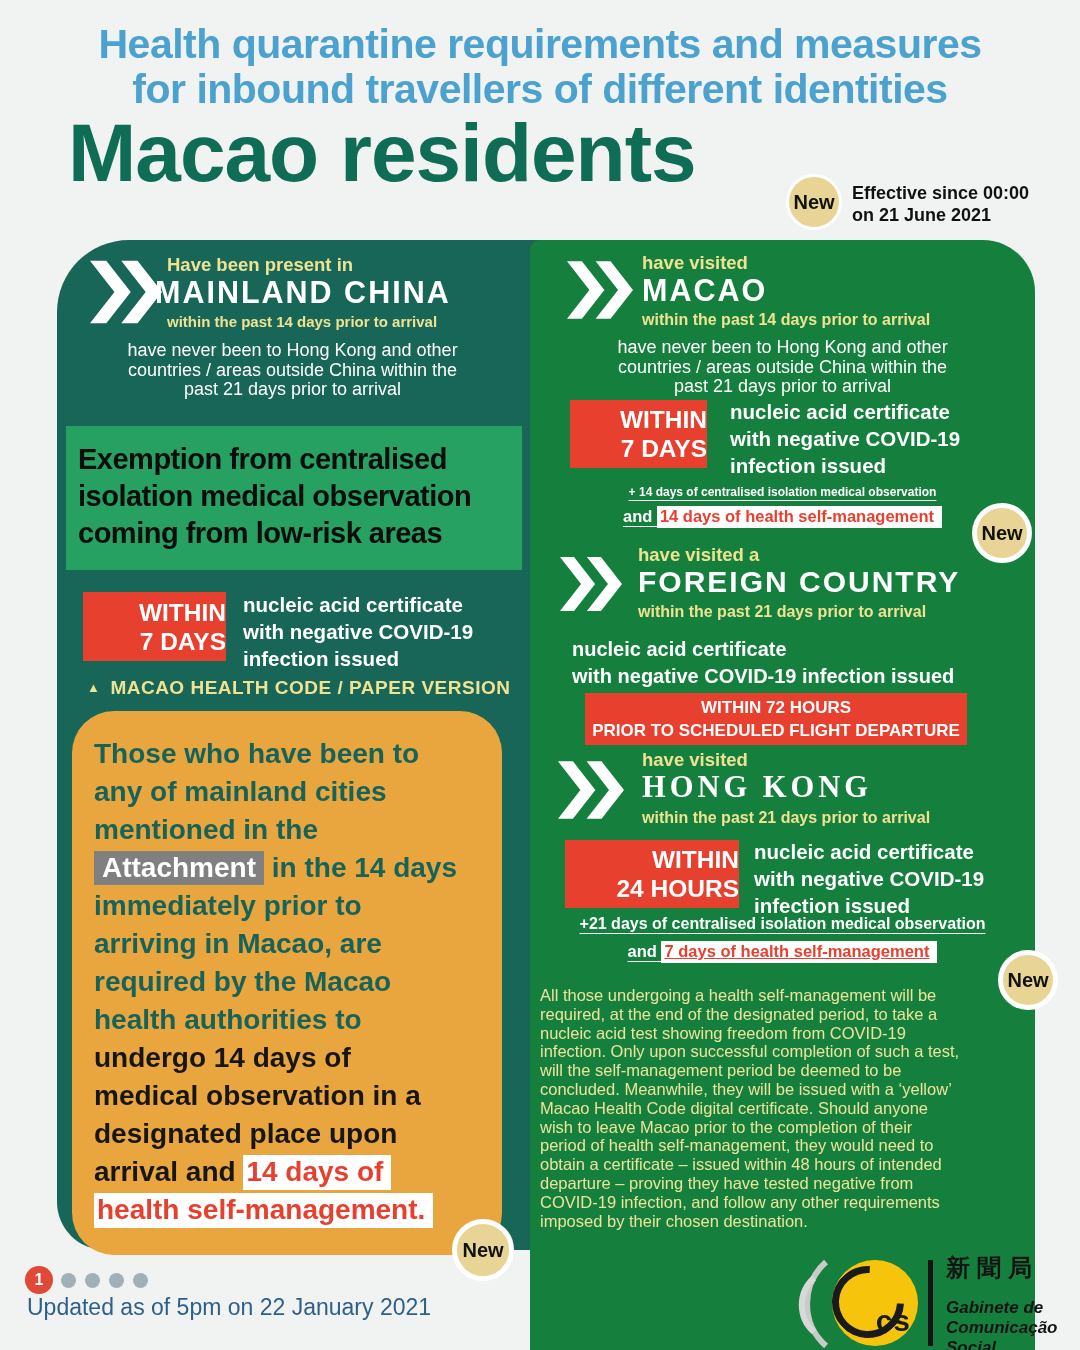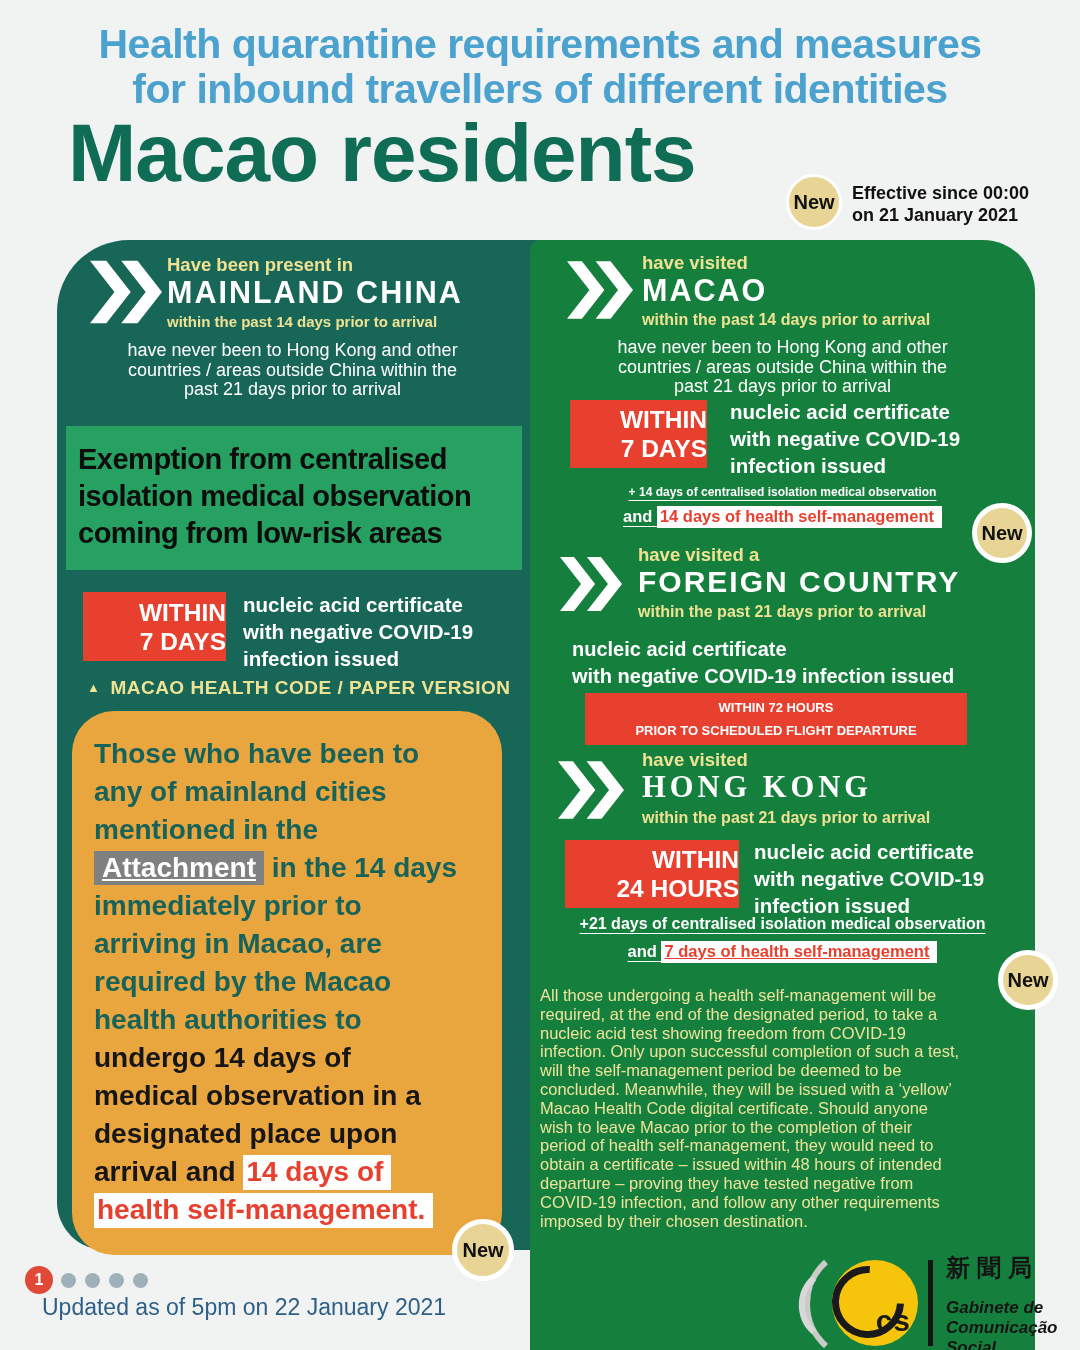--- a/index.html
+++ b/index.html
@@ -30,79 +30,79 @@
   .intro{color:#EFE293;font-size:18.5px;font-weight:bold;}
   .region{color:#ffffff;font-size:30.5px;font-weight:bold;letter-spacing:2px;}
   .window{color:#EFE293;font-size:15px;font-weight:bold;}
   .condition{color:#ffffff;font-size:18px;line-height:19.5px;text-align:center;white-space:pre-wrap;}
   .withinbox{background:#E8402F;color:#fff;display:flex;flex-direction:column;
     align-items:flex-end;justify-content:center;font-weight:bold;font-size:24.5px;line-height:29px;}
   .cert{color:#ffffff;font-size:20.5px;font-weight:bold;line-height:27px;white-space:pre-wrap;}
   
   .lp-chev{left:33px;top:12px;}
   .lp-intro{left:110px;top:14px;}
-  .lp-region{left:110px;top:35px;}
+  .lp-region{left:98px;top:35px;}
   .lp-window{left:110px;top:73px;}
   .lp-condition{left:0;top:101px;width:471px;}
   .exemption{left:9px;top:186px;width:456px;background:#27A161;color:#0D0D0D;
     font-size:29px;font-weight:bold;line-height:37px;letter-spacing:-0.5px;
     padding:15px 8px 18px 12px;white-space:pre-wrap;}
   .lp-within{left:26px;top:352px;width:143px;height:69px;}
   .lp-cert{left:186px;top:351px;}
   .healthcode{left:30px;top:437px;color:#EFE293;font-size:19px;font-weight:bold;letter-spacing:0.5px;}
   .healthcode .tri{font-size:13px;margin-right:10px;position:relative;top:-2px;}
   .orangebox{left:15px;top:471px;width:430px;background:#E9A53E;border-radius:42px;
     padding:24px 14px 26px 22px;font-size:28px;font-weight:bold;line-height:38px;white-space:pre-wrap;}
   .seg-teal{color:#17635A;}
   .seg-black{color:#161616;}
   .seg-red-hl{color:#E8402F;background:#ffffff;padding:1px 8px 3px 3px;
     -webkit-box-decoration-break:clone;box-decoration-break:clone;}
   .seg-red-hl-u{color:#E8402F;background:#ffffff;padding:1px 8px 3px 3px;
     text-decoration:underline;-webkit-box-decoration-break:clone;box-decoration-break:clone;}
-  .seg-gray-hl{color:#ffffff;background:#808080;padding:1px 8px 2px 8px;text-decoration:underline;}
+  .seg-gray-hl{color:#ffffff;background:#808080;padding:1px 8px 2px 8px;}
   .seg-white-u{color:#ffffff;text-decoration:underline;text-underline-offset:4px;}
   .badge-left-new{left:452px;top:1219px;width:62px;height:62px;border-width:5px;}
   
   .tw-chev{left:37px;top:10px;}
   .tw-intro{left:112px;top:12px;}
   .tw-region{left:112px;top:33px;}
   .tw-window{left:112px;top:71px;font-size:16px;}
   .tw-condition{left:0;top:98px;width:505px;}
   .tw-within{left:40px;top:160px;width:137px;height:68px;}
   .tw-cert{left:200px;top:158px;}
   .plusline{width:505px;text-align:center;font-size:12px;font-weight:bold;line-height:22px;}
   .tw-plus1{left:0;top:241px;}
   .tw-plus2{left:0;top:265px;font-size:16.5px;}
   .f-chev{left:30px;top:306px;}
   .f-intro{left:108px;top:304px;}
   .f-region{left:108px;top:325px;font-size:30px;}
   .f-window{left:108px;top:363px;font-size:16px;}
   .f-cert{left:42px;top:396px;font-size:20px;}
   .banner{left:55px;top:453px;width:382px;height:52px;background:#E8402F;color:#fff;
     display:flex;flex-direction:column;align-items:center;justify-content:center;
-    font-size:13px;font-weight:bold;line-height:23px;}
+    font-size:17px;font-weight:bold;line-height:23px;}
   .h-chev{left:28px;top:511px;}
   .h-intro{left:112px;top:509px;}
   .h-region{left:112px;top:530px;letter-spacing:4px;font-family:Liberation Serif, serif;}
   .h-window{left:112px;top:569px;font-size:16px;}
   .h-within{left:35px;top:600px;width:174px;height:68px;}
   .h-cert{left:224px;top:598px;}
   .h-plus1{left:0;top:673px;font-size:16px;}
   .h-plus2{left:0;top:700px;font-size:16.5px;}
   .footnote{left:10px;top:746px;width:494px;color:#EDE39B;font-size:16.5px;
     line-height:18.8px;white-space:pre-wrap;}
   .badge-r1{left:972px;top:503px;width:60px;height:60px;border-width:5px;}
   .badge-r2{left:998px;top:950px;width:60px;height:60px;border-width:5px;}
   
   .pagenum{position:absolute;left:25px;top:1266px;width:28px;height:28px;border-radius:50%;
     background:#E04938;color:#fff;font-size:16px;font-weight:bold;
     display:flex;align-items:center;justify-content:center;}
   .dots{position:absolute;left:61px;top:1273px;display:flex;gap:9px;}
   .dots .dot{width:15px;height:15px;border-radius:50%;background:#9FB0B8;display:inline-block;}
-  .updated{position:absolute;left:42px;top:1294px;color:#2E5F88;font-size:23px;font-weight:normal;}
+  .updated{position:absolute;left:27px;top:1294px;color:#2E5F88;font-size:23px;font-weight:normal;}
   
   .logo{position:absolute;left:786px;top:1258px;width:292px;height:92px;}
   .logo-arcs{position:absolute;left:0;top:0;}
   .logo-disc{position:absolute;left:46px;top:2px;width:86px;height:86px;border-radius:50%;
     background:#F6C50B;}
   .logo-g-arc{position:absolute;left:0px;top:6px;width:72px;height:72px;border-radius:50%;
     border:7px solid #1A1A1A;border-right-color:transparent;transform:rotate(-42deg);}
   .logo-letters{position:absolute;right:7px;bottom:8px;color:#1A1A1A;
     font-size:30px;font-weight:bold;letter-spacing:1px;}
   .logo-divider{position:absolute;left:142px;top:2px;width:5px;height:86px;background:#141414;}
@@ -119,21 +119,21 @@
   <div class="main-heading">
     <div>Health quarantine requirements and measures</div>
     <div>for inbound travellers of different identities</div>
   </div>
   <div class="doc-title">Macao residents</div>
   <div class="badge badge-header">
     <span>New</span>
   </div>
   <div class="effective">
     <div>Effective since 00:00</div>
-    <div>on 21 January 2021</div>
+    <div>on 21 June 2021</div>
   </div>
 
   <section class="panel-left">
     <svg class="chev lp-chev" width="72" height="80" viewBox="0 0 106 92">
       <polygon points="0,0 24,0 60,46 24,92 0,92 36,46"></polygon>
       <polygon points="46,0 70,0 106,46 70,92 46,92 82,46"></polygon>
     </svg>
     <div class="intro lp-intro">Have been present in</div>
     <div class="region lp-region">MAINLAND CHINA</div>
     <div class="window lp-window">within the past 14 days prior to arrival</div>

